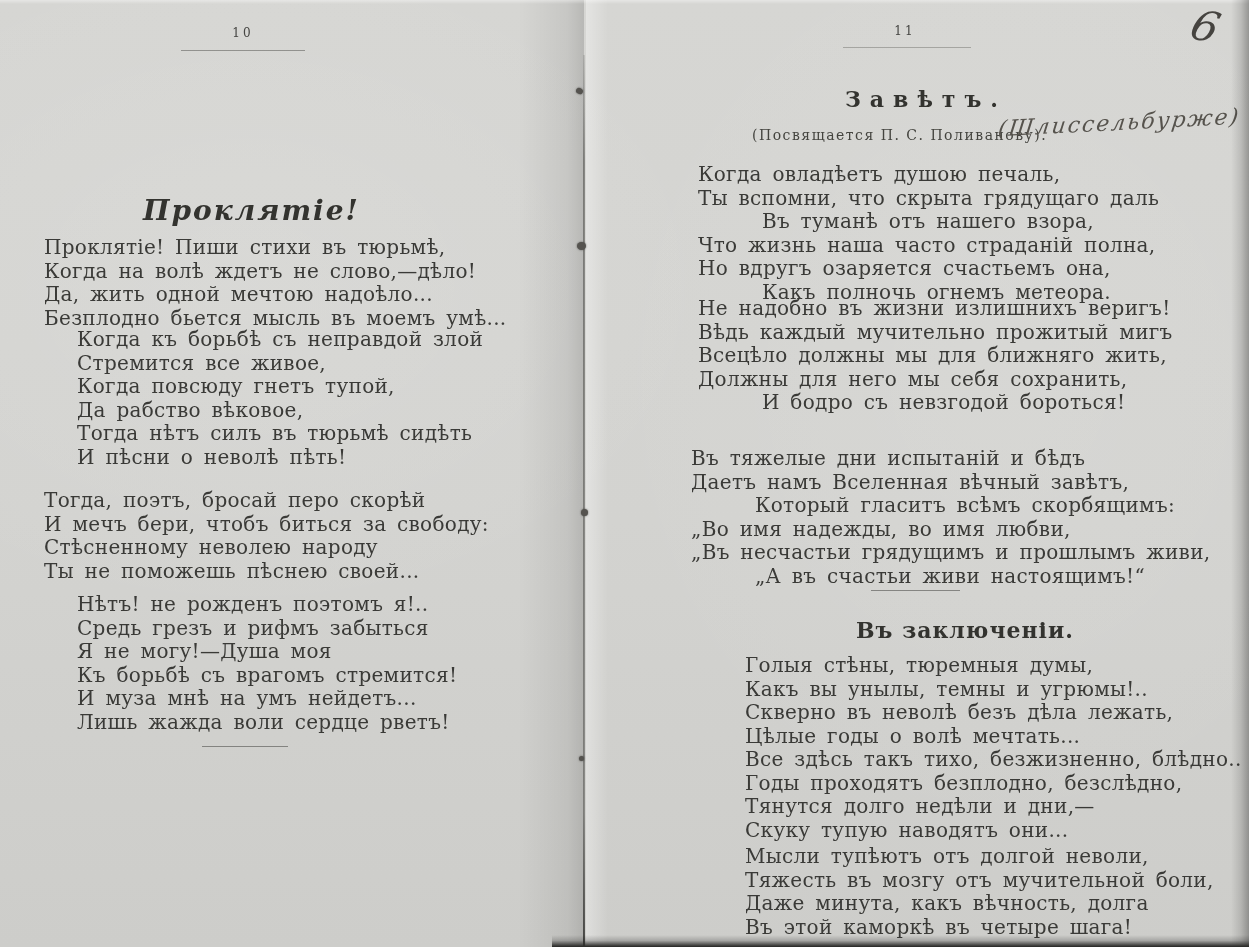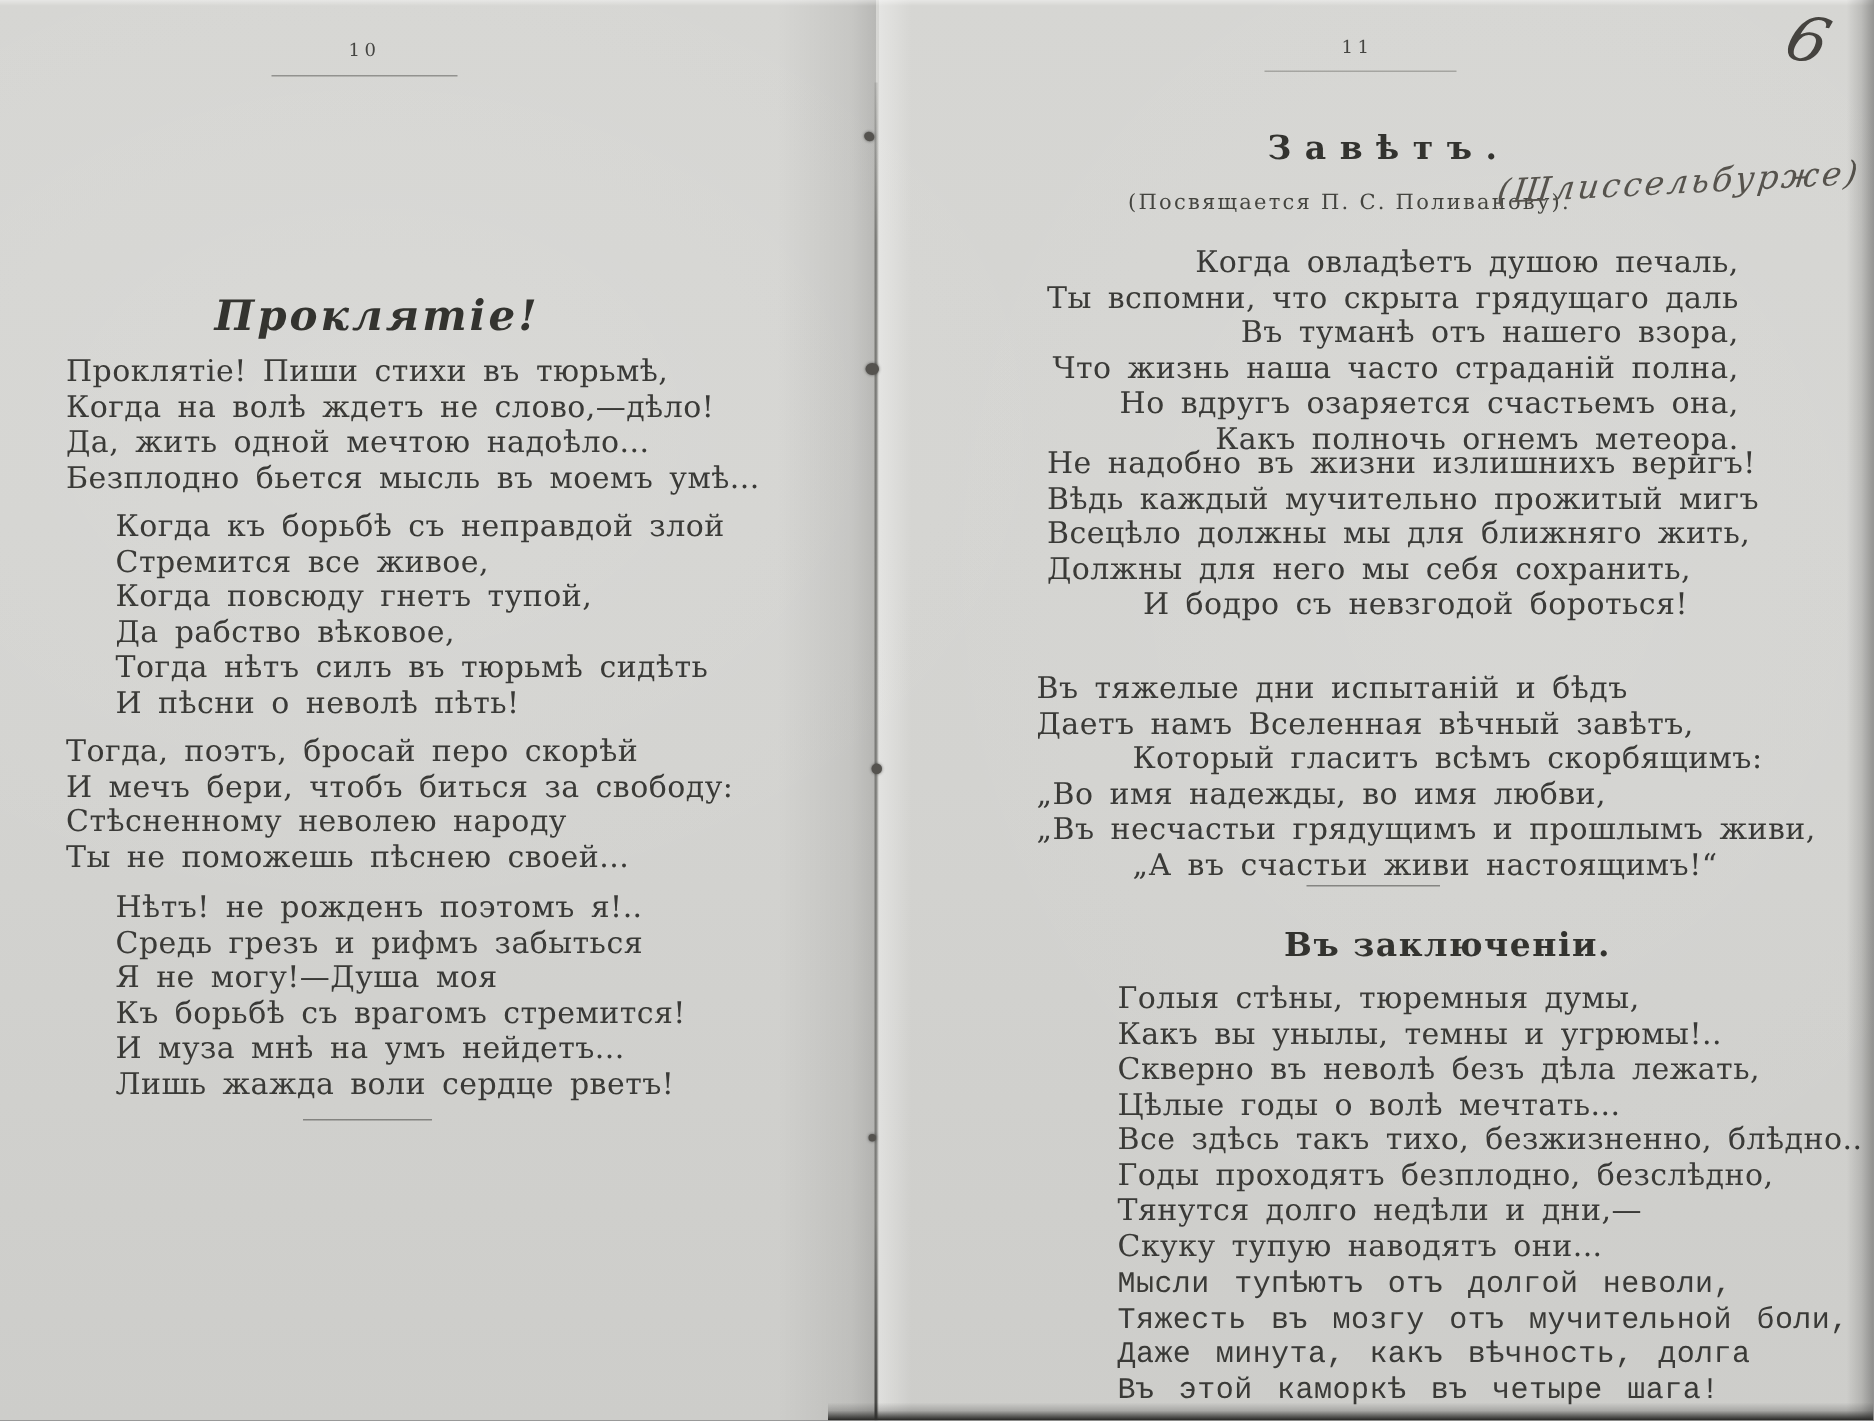--- a/index.html
+++ b/index.html
@@ -67,21 +67,21 @@
   <div class="pn-rule" style="left:181px;top:50px;width:124px;"></div>
 
   <div class="poem-title title-proklyatie">Проклятіе!</div>
 
   <div class="stanza" style="left:44px;top:236px;">
       <div class="line">Проклятіе! Пиши стихи въ тюрьмѣ,</div>
       <div class="line">Когда на волѣ ждетъ не слово,—дѣло!</div>
       <div class="line">Да, жить одной мечтою надоѣло...</div>
       <div class="line">Безплодно бьется мысль въ моемъ умѣ...</div>
     </div>
-  <div class="stanza" style="left:77px;top:339px;">
+  <div class="stanza" style="left:77px;top:328px;">
       <div class="line">Когда къ борьбѣ съ неправдой злой</div>
       <div class="line">Стремится все живое,</div>
       <div class="line">Когда повсюду гнетъ тупой,</div>
       <div class="line">Да рабство вѣковое,</div>
       <div class="line">Тогда нѣтъ силъ въ тюрьмѣ сидѣть</div>
       <div class="line">И пѣсни о неволѣ пѣть!</div>
     </div>
   <div class="stanza" style="left:44px;top:477px;margin-top:12px;">
       <div class="line">Тогда, поэтъ, бросай перо скорѣй</div>
       <div class="line">И мечъ бери, чтобъ биться за свободу:</div>
@@ -101,21 +101,21 @@
 
   <div class="page-number" style="left:845px;top:24px;">11</div>
   <div class="pn-rule" style="left:843px;top:47px;width:128px;background:rgba(90,90,86,0.4);"></div>
 
   <div class="corner-mark">6</div>
 
   <div class="poem-title title-zavet">Завѣтъ.</div>
   <div class="dedication">(Посвящается П. С. Поливанову).</div>
   <div class="handwritten-note">(Шлиссельбурже)</div>
 
-  <div class="stanza" style="left:698px;top:163px;text-align:right;">
+  <div class="stanza" style="left:698px;top:163px;">
       <div class="line">Когда овладѣетъ душою печаль,</div>
       <div class="line">Ты вспомни, что скрыта грядущаго даль</div>
       <div class="line">      Въ туманѣ отъ нашего взора,</div>
       <div class="line">Что жизнь наша часто страданій полна,</div>
       <div class="line">Но вдругъ озаряется счастьемъ она,</div>
       <div class="line">      Какъ полночь огнемъ метеора.</div>
     </div>
   <div class="stanza" style="left:698px;top:297px;">
       <div class="line">Не надобно въ жизни излишнихъ веригъ!</div>
       <div class="line">Вѣдь каждый мучительно прожитый мигъ</div>
@@ -139,21 +139,21 @@
   <div class="stanza" style="left:745px;top:654px;">
       <div class="line">Голыя стѣны, тюремныя думы,</div>
       <div class="line">Какъ вы унылы, темны и угрюмы!..</div>
       <div class="line">Скверно въ неволѣ безъ дѣла лежать,</div>
       <div class="line">Цѣлые годы о волѣ мечтать...</div>
       <div class="line">Все здѣсь такъ тихо, безжизненно, блѣдно..</div>
       <div class="line">Годы проходятъ безплодно, безслѣдно,</div>
       <div class="line">Тянутся долго недѣли и дни,—</div>
       <div class="line">Скуку тупую наводятъ они...</div>
     </div>
-  <div class="stanza" style="left:745px;top:845px;font-family:Liberation Mono, monospace;">
+  <div class="stanza" style="left:745px;top:845px;">
       <div class="line">Мысли тупѣютъ отъ долгой неволи,</div>
       <div class="line">Тяжесть въ мозгу отъ мучительной боли,</div>
       <div class="line">Даже минута, какъ вѣчность, долга</div>
       <div class="line">Въ этой каморкѣ въ четыре шага!</div>
     </div>
 
   <div class="edge-top"></div>
   <div class="edge-right"></div>
   <div class="edge-bottom"></div>
 </div>

